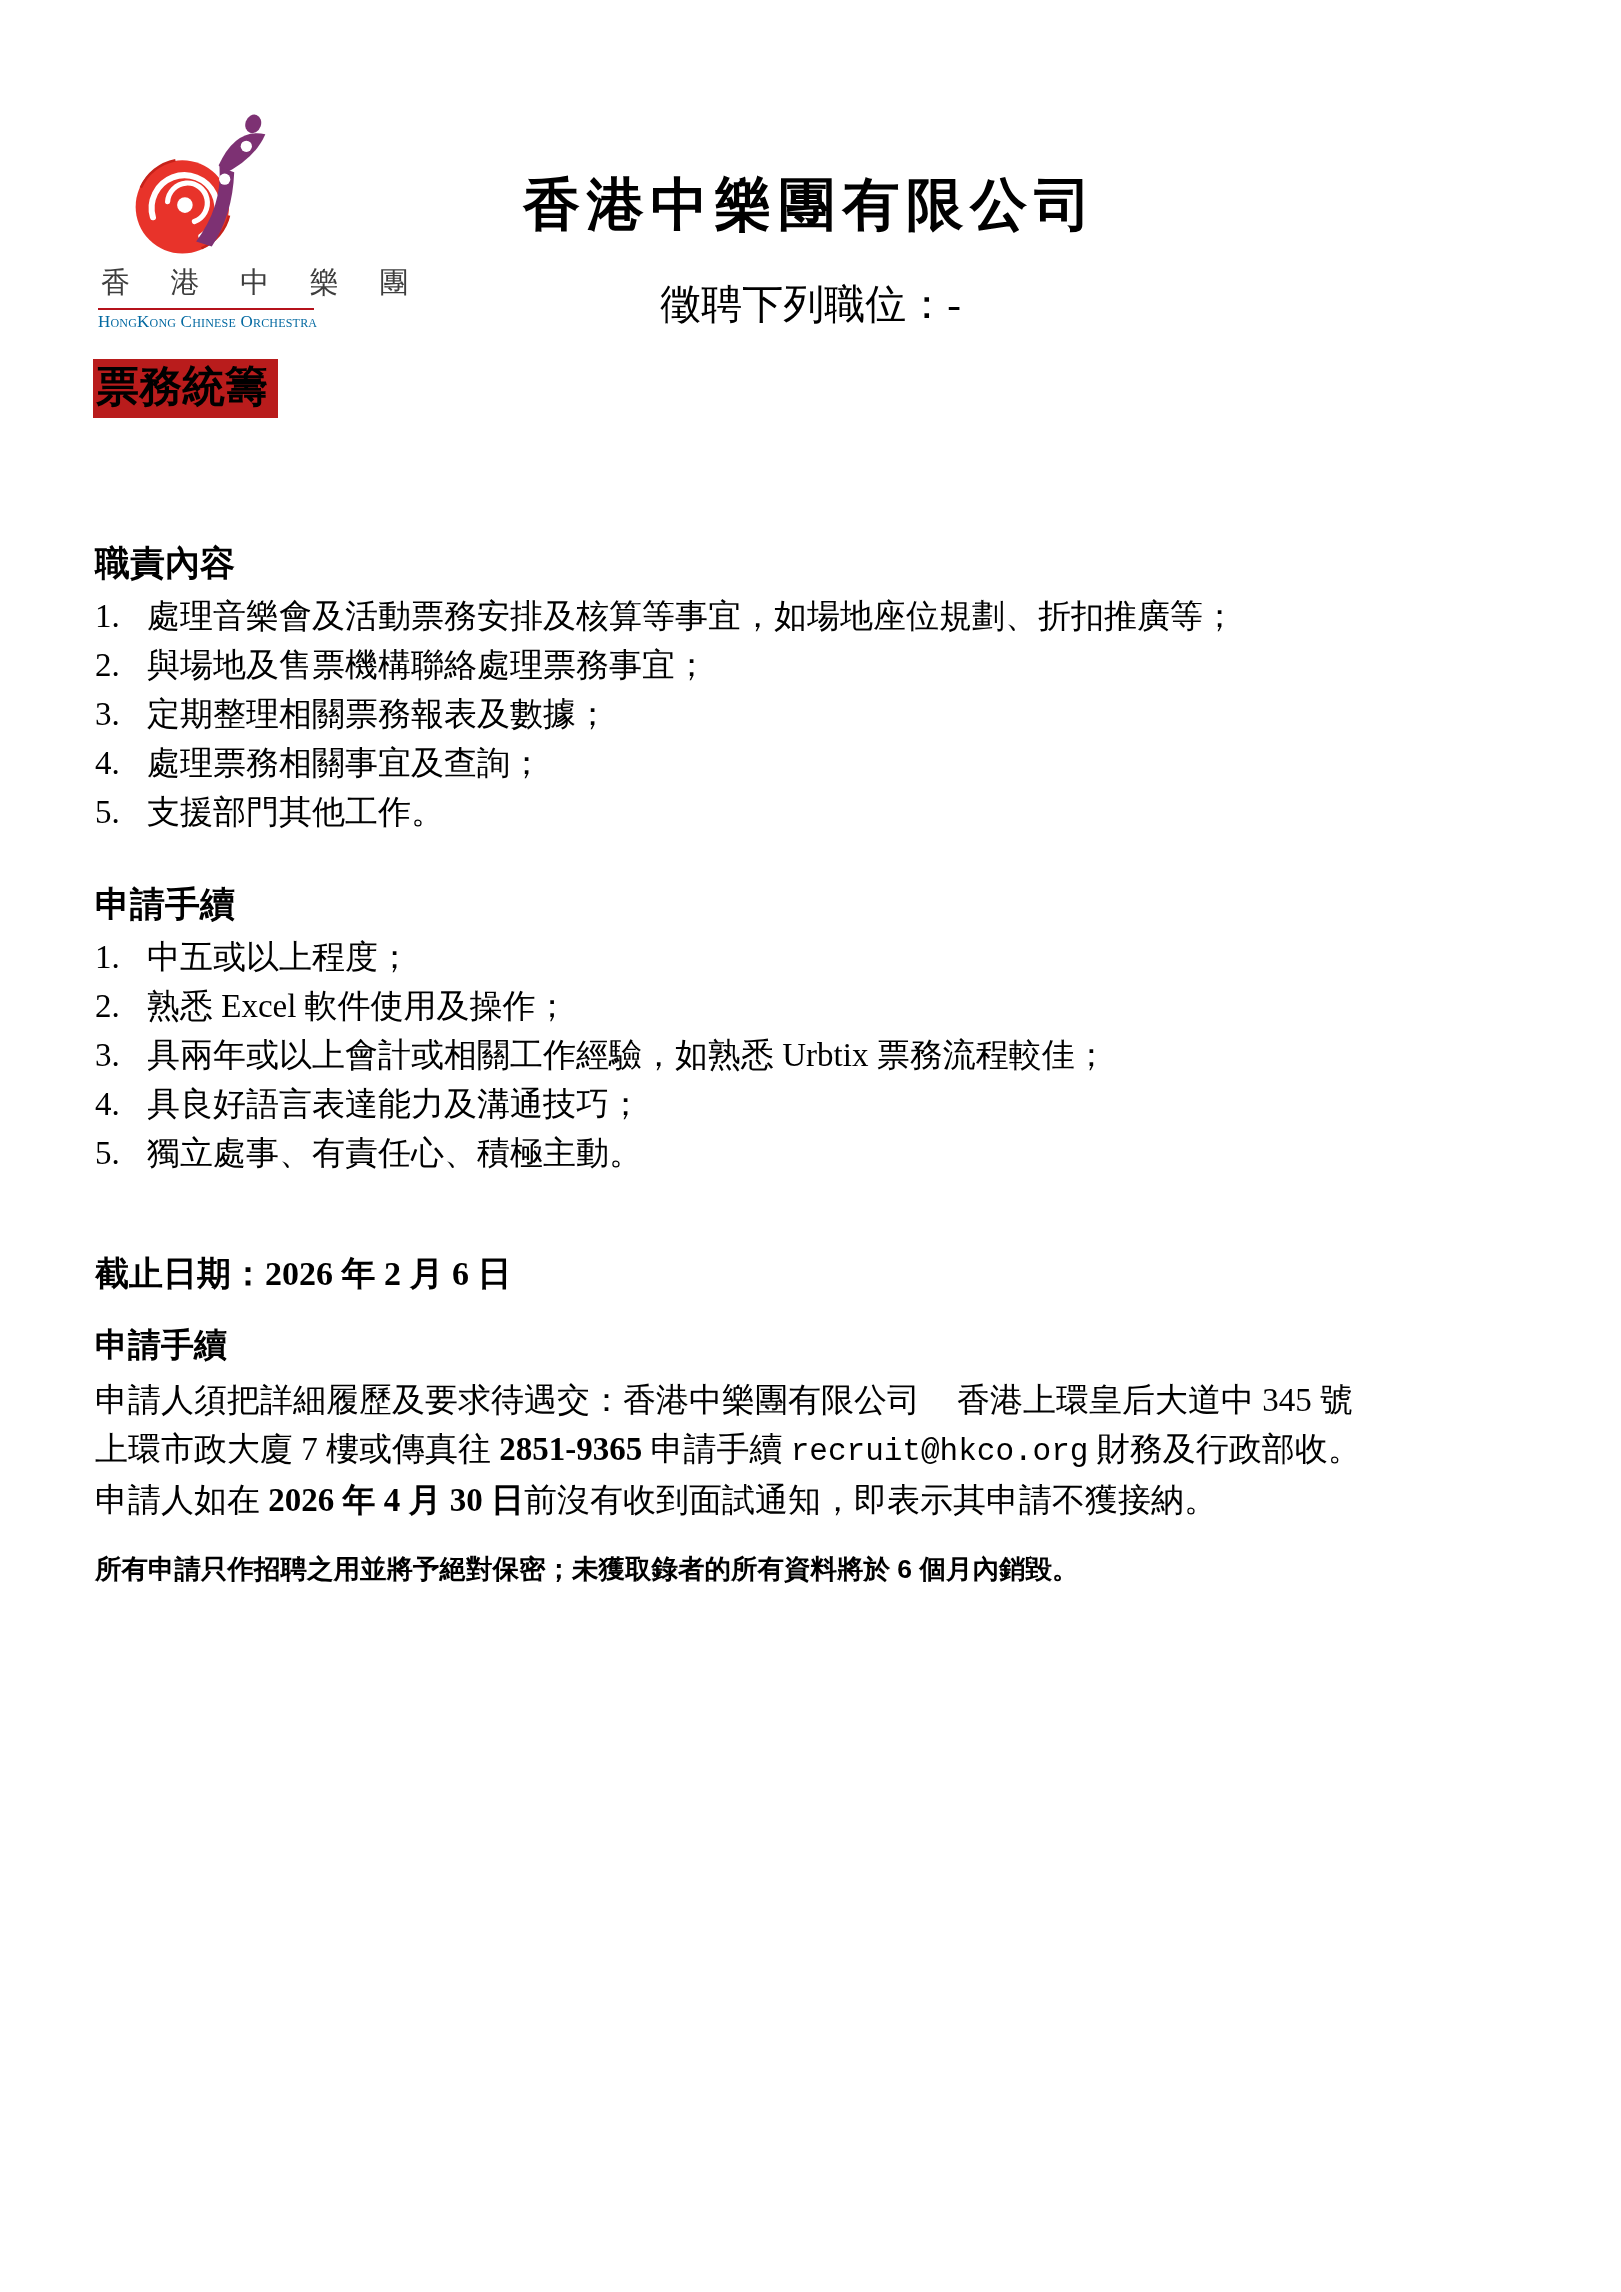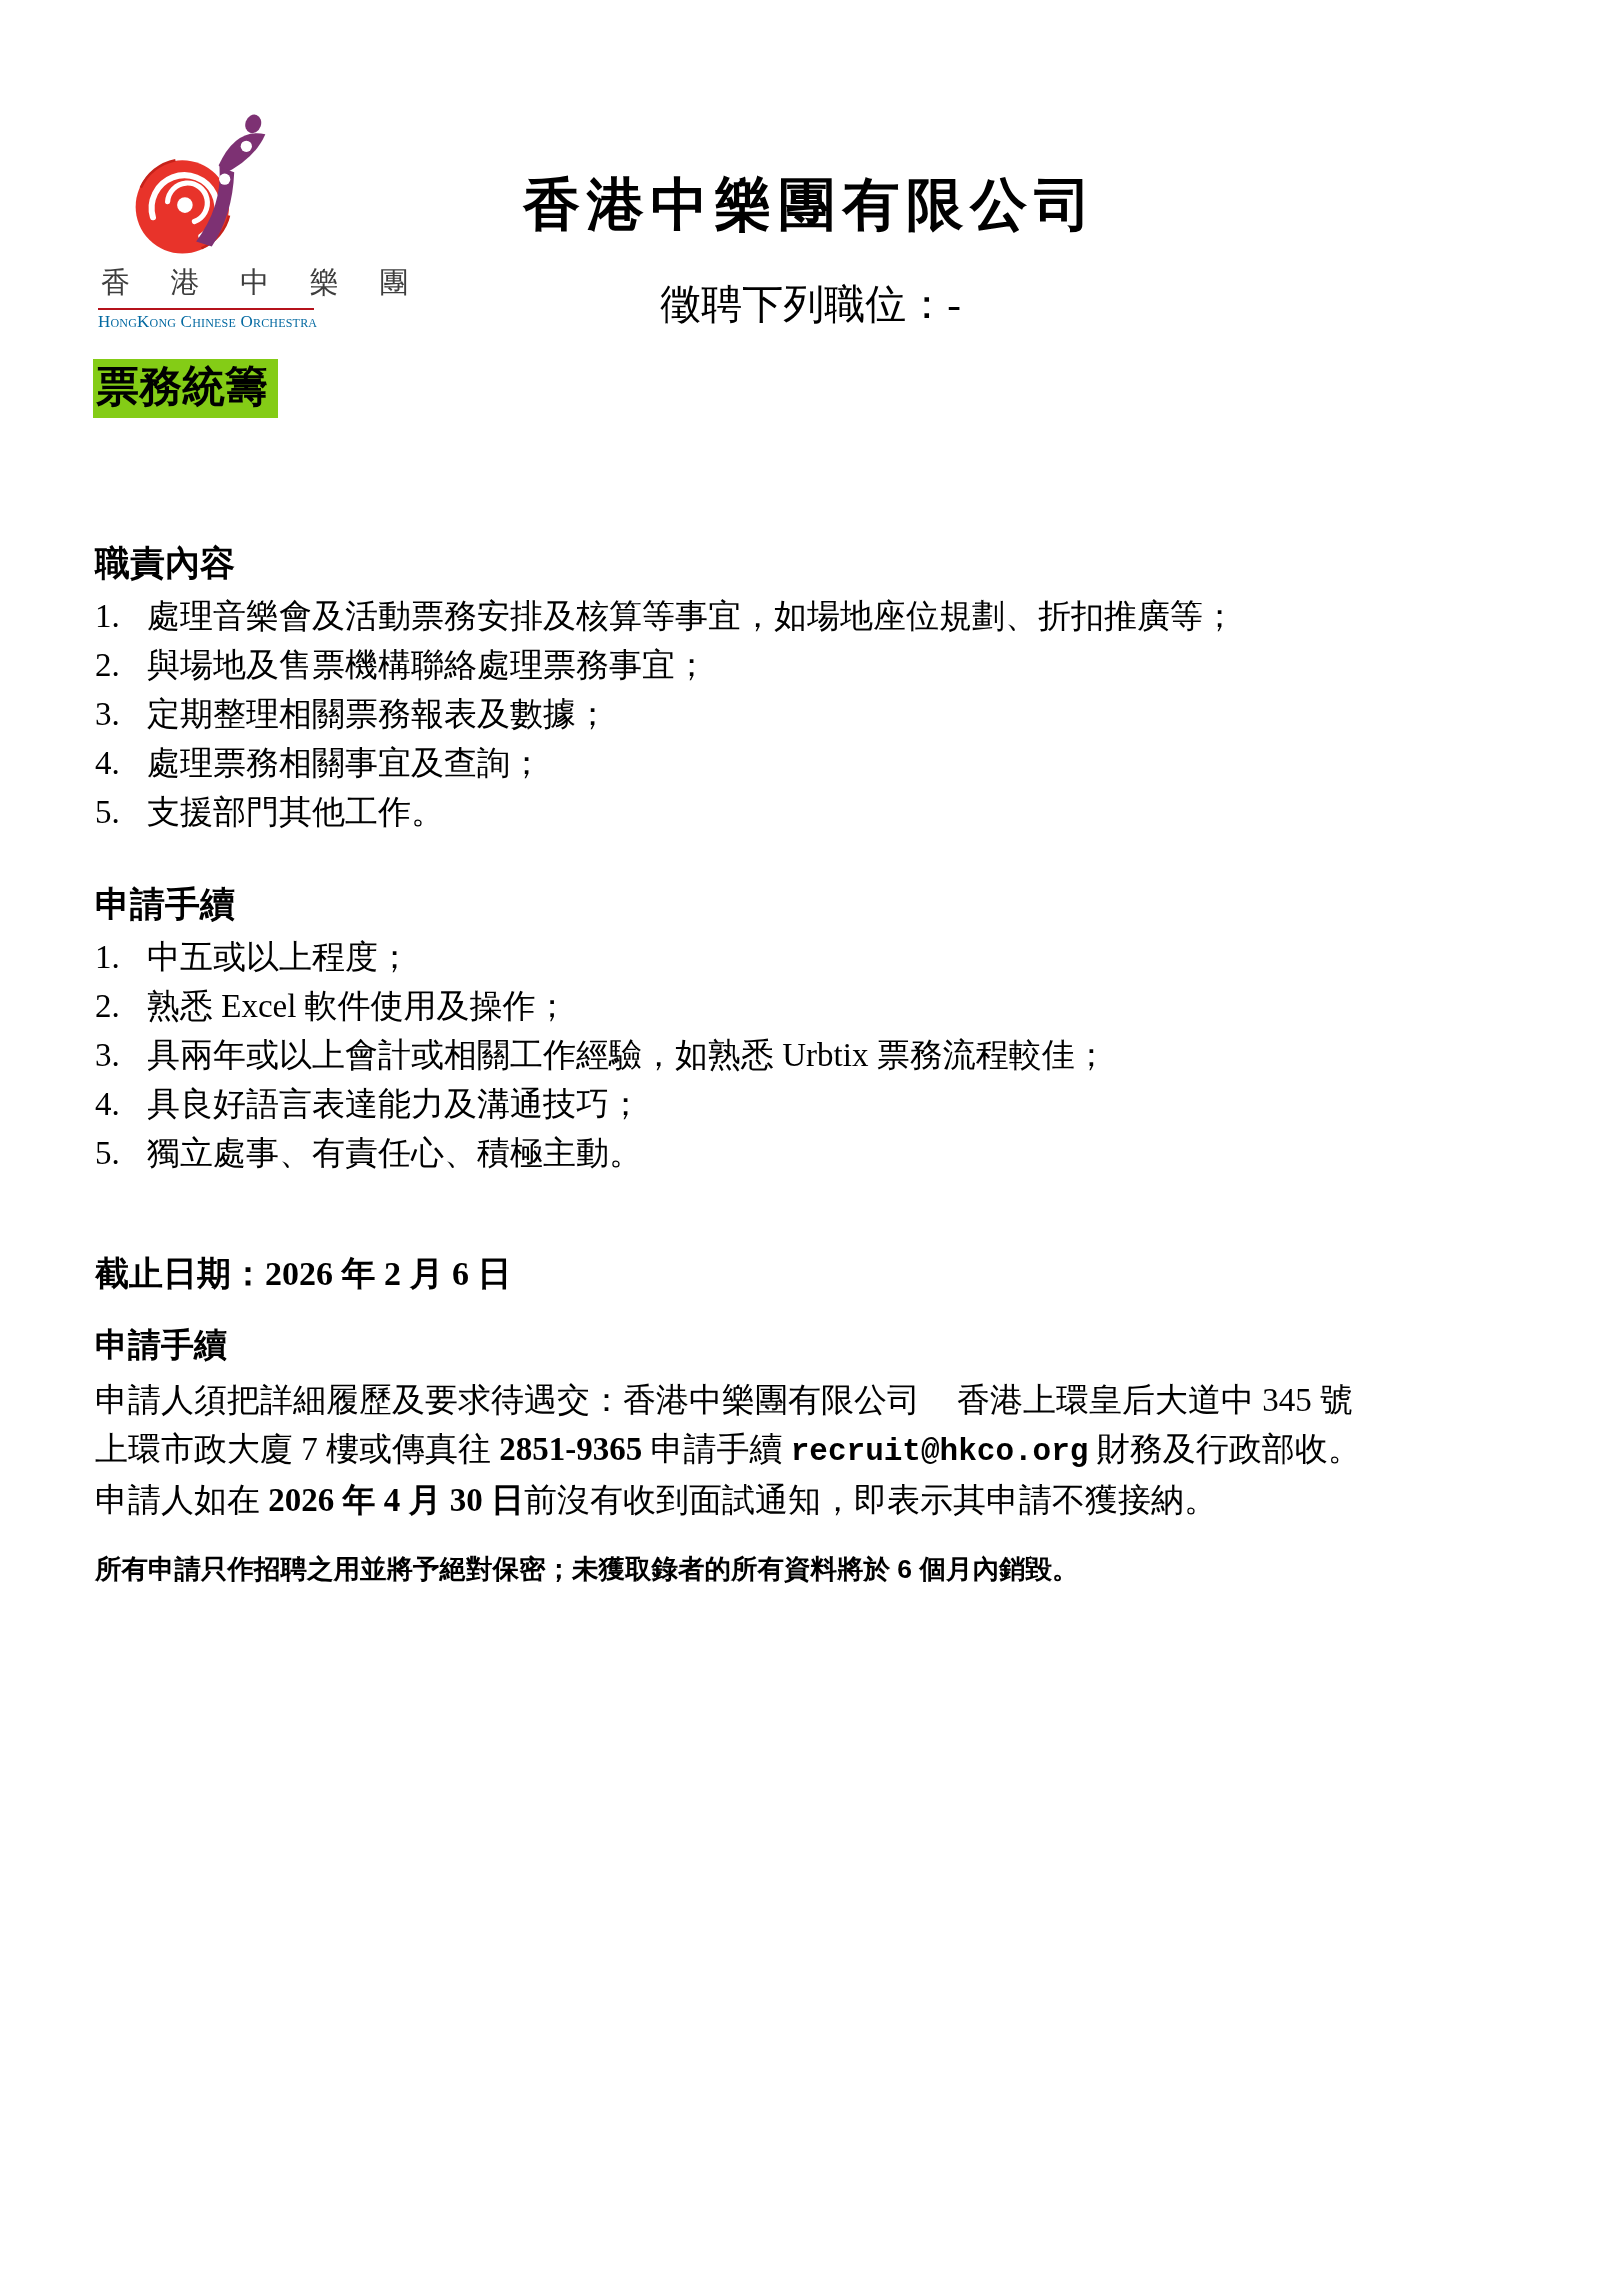--- a/index.html
+++ b/index.html
@@ -42,21 +42,21 @@
     position: absolute; left: 0; width: 100%; top: 277px;
     text-align: center;
     font-size: 41px;
   }
 
   
   .job-title {
     position: absolute; left: 93px; top: 359px;
     display: inline-block;
     font-size: 43px; font-weight: bold; line-height: 51px;
-    background: #84cc16;
+    background: #b91c1c;
     padding: 2px 9.8px 5.9px 2.9px;
   }
 
   
   .section { position: absolute; left: 95px; width: 1441px; }
   .sec-heading { font-size: 35px; font-weight: bold; line-height: 41px; }
 
   .num-list { margin: 7.8px 0 0 0; padding: 0; list-style: none; font-size: 33px; }
   .num-list li { display: flex; line-height: 49px; }
   .num-list .num { flex: 0 0 52px; width: 52px; }
@@ -68,21 +68,21 @@
   #deadline { top: 1252px; font-size: 34px; font-weight: bold; line-height: 43px; }
 
   #application { top: 1325px; }
   #application .sec-heading { font-size: 33px; }
   .app-lines { margin-top: 9.8px; font-size: 33px; }
   .app-line { line-height: 49px; white-space: nowrap; }
   .gap { display: inline-block; width: 37px; }
   .b { font-weight: bold; }
   .mono {
     font-family: "Liberation Mono", "DejaVu Sans Mono", monospace;
-    font-weight: bold; font-size: 31px;
+    font-weight: normal; font-size: 31px;
   }
   .privacy {
     margin-top: 25px;
     font-family: "Liberation Sans", "DejaVu Sans", sans-serif;
     font-weight: bold;
     font-size: 26.5px;
     line-height: 39px;
     white-space: nowrap;
   }
 </style>

